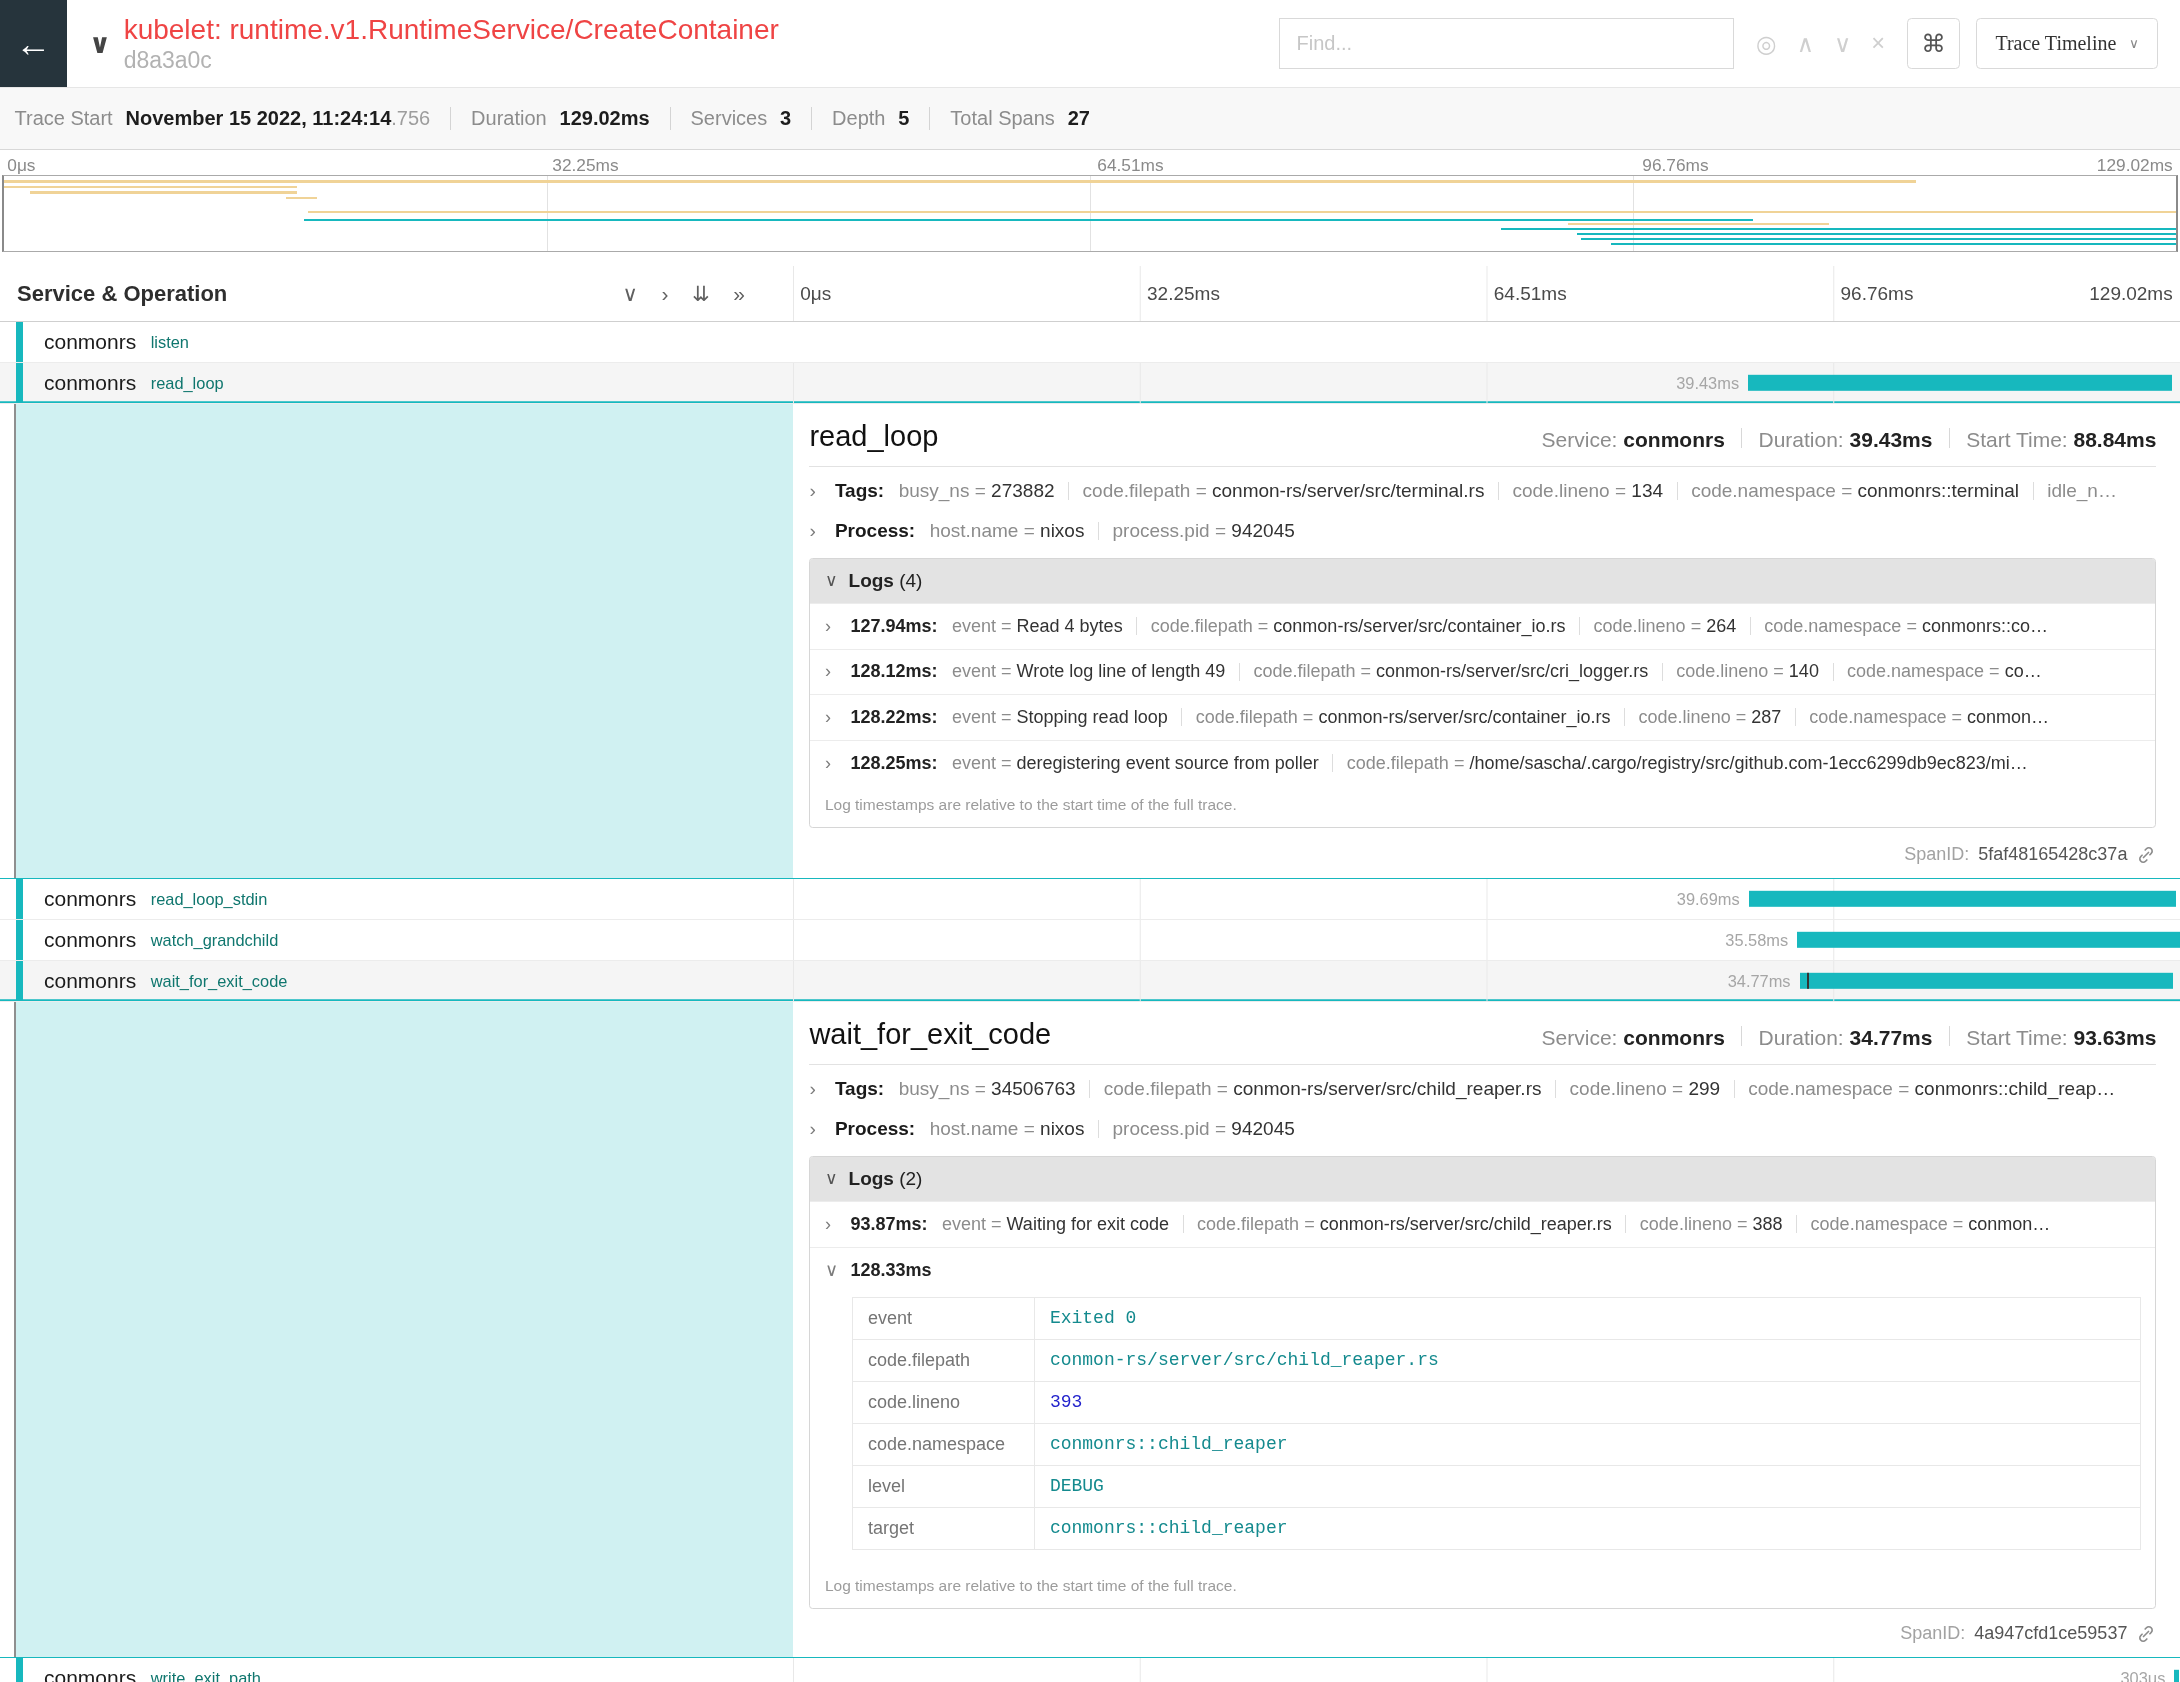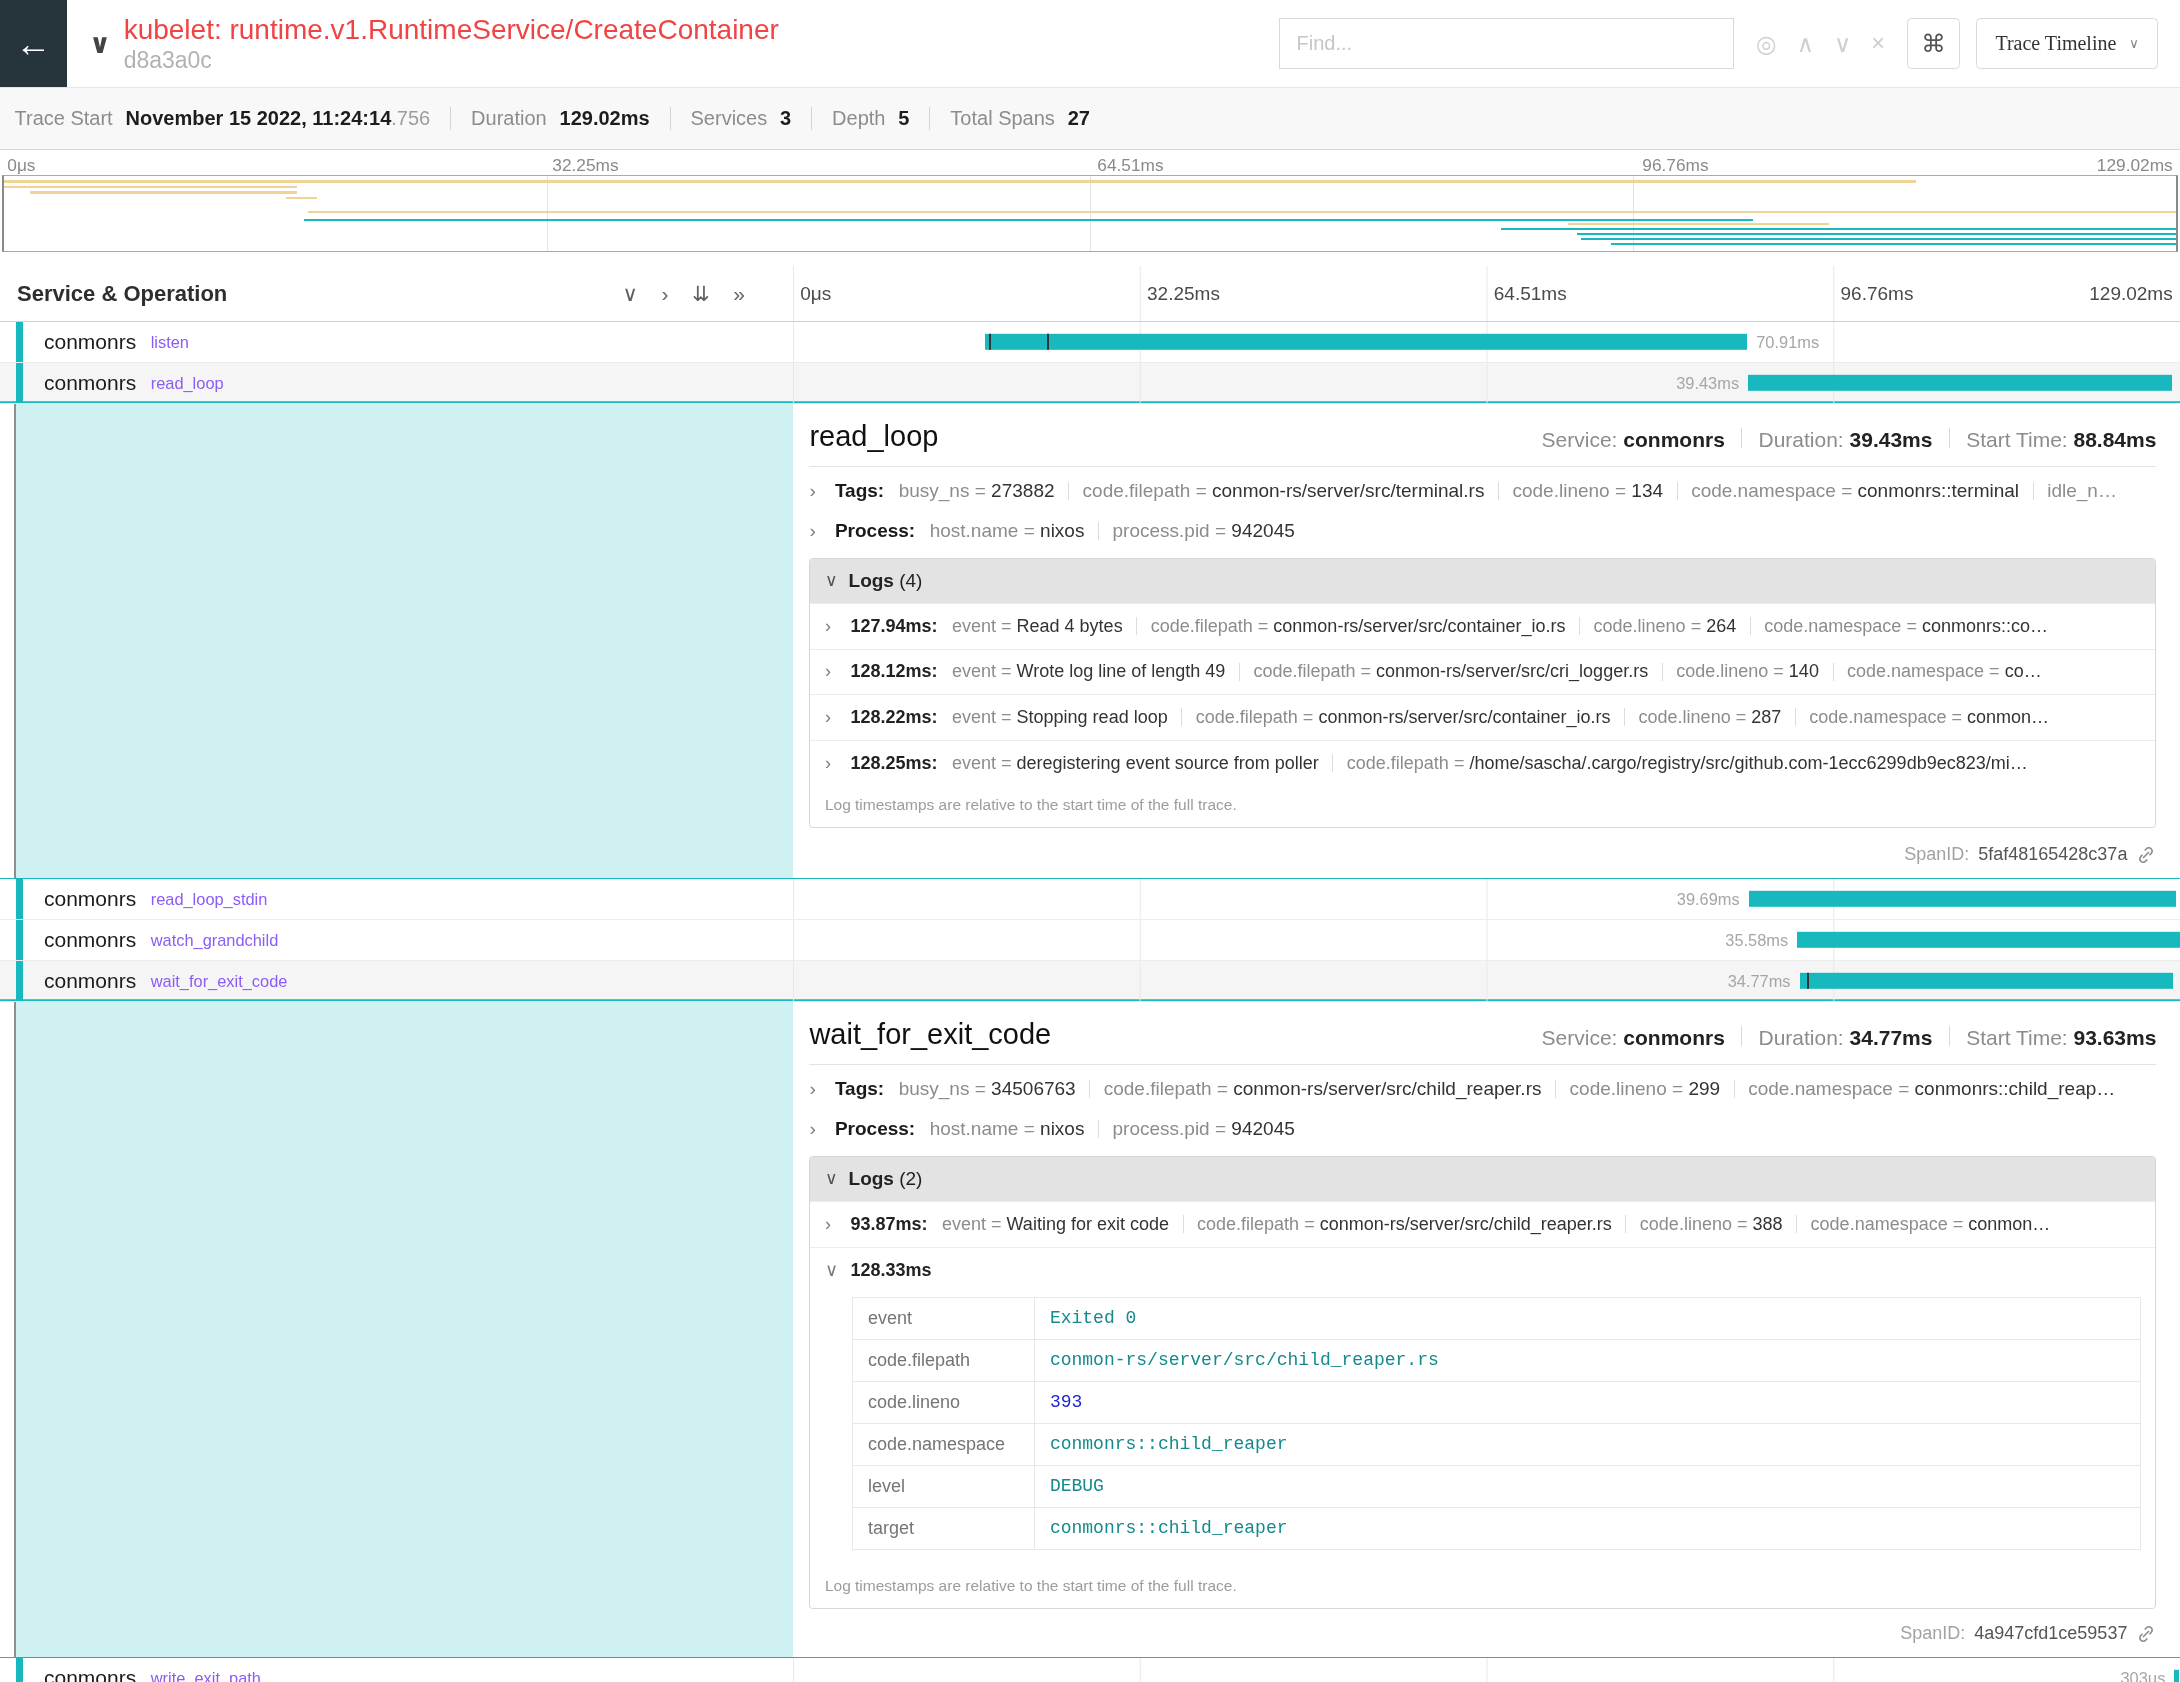--- a/index.html
+++ b/index.html
@@ -59,21 +59,21 @@
 
   .gridcols { background-image: linear-gradient(to right, #e8e8e8 0.9px, transparent 0.9px);
     background-size: 25% 100%; background-repeat: repeat-x; }
 
   
   .span-row { display: flex; height: 41px; border-bottom: 0.9px solid #ececec; background: #fff; }
   .span-row.selected { background: #f5f5f5; box-shadow: inset 0 -1.8px 0 #17b8be; }
   .row-left { width: 793px; flex: none; display: flex; align-items: center; position: relative; padding-left: 44px; }
   .accent { position: absolute; left: 16.4px; top: 0; bottom: 0; width: 6.4px; background: #17b8be; }
   .svc { font-size: 21px; color: #1b1b1b; font-weight: 500; }
-  .op { font-size: 16.4px; color: #8b5cf6; margin-left: 14.5px; }
+  .op { font-size: 16.4px; color: #0f766e; margin-left: 14.5px; }
   .row-right { flex: 1; position: relative; }
   .bar { position: absolute; top: 50%; transform: translateY(-50%); height: 16.4px; background: #17b8be; min-width: 3.6px; }
   .bar .tick { position: absolute; top: 0; bottom: 0; width: 1.8px; background: #333; }
   .dur { position: absolute; top: 50%; transform: translateY(-50%); font-size: 16.4px; color: #a6a6a6;
     padding: 0 9px; white-space: nowrap; }
 
   
   .detail-row { display: flex; border-bottom: 1.8px solid #17b8be; background: #fff; }
   .detail-row.p0 { height: 475px; }
   .detail-row.p1 { height: 656px; }
@@ -206,27 +206,20 @@
       </div>
   </div>
 
   <div id="rows">
       <div class="span-row">
     <div class="row-left">
       <span class="accent"></span>
       <span class="svc">conmonrs</span>
       <span class="op">listen</span>
     </div>
-    <div class="row-right gridcols">
-          <span class="dur" style="left:68.80%">70.91ms</span>
-          <div class="bar" style="left:13.84%;width:54.96%">
-            <span class="tick" style="left:0.5%"></span>
-            <span class="tick" style="left:8.2%"></span>
-          </div>
-        </div>
   </div>
       <div class="span-row selected">
     <div class="row-left">
       <span class="accent"></span>
       <span class="svc">conmonrs</span>
       <span class="op">read_loop</span>
     </div>
     <div class="row-right gridcols">
           <span class="dur" style="right:31.14%">39.43ms</span>
           <div class="bar" style="left:68.86%;width:30.56%"></div>

